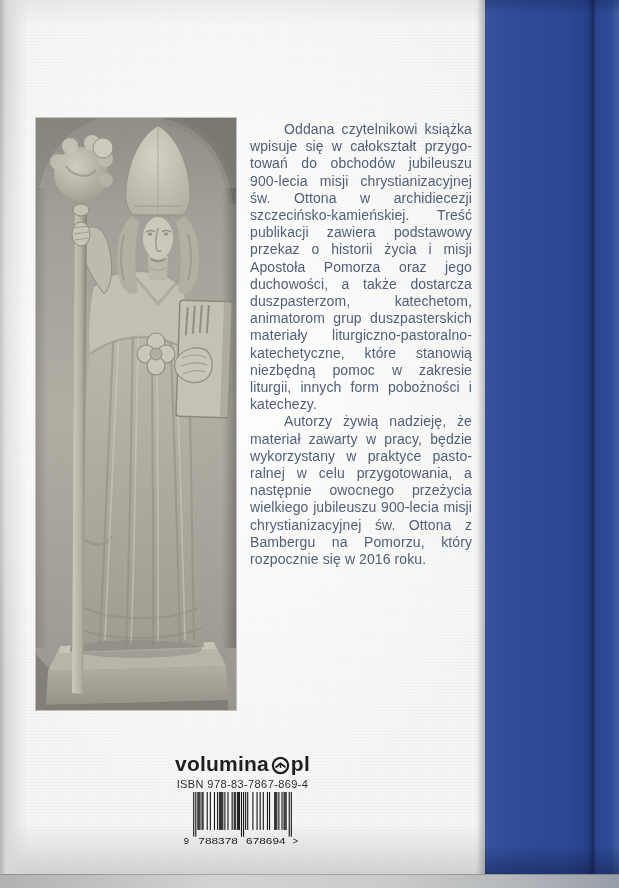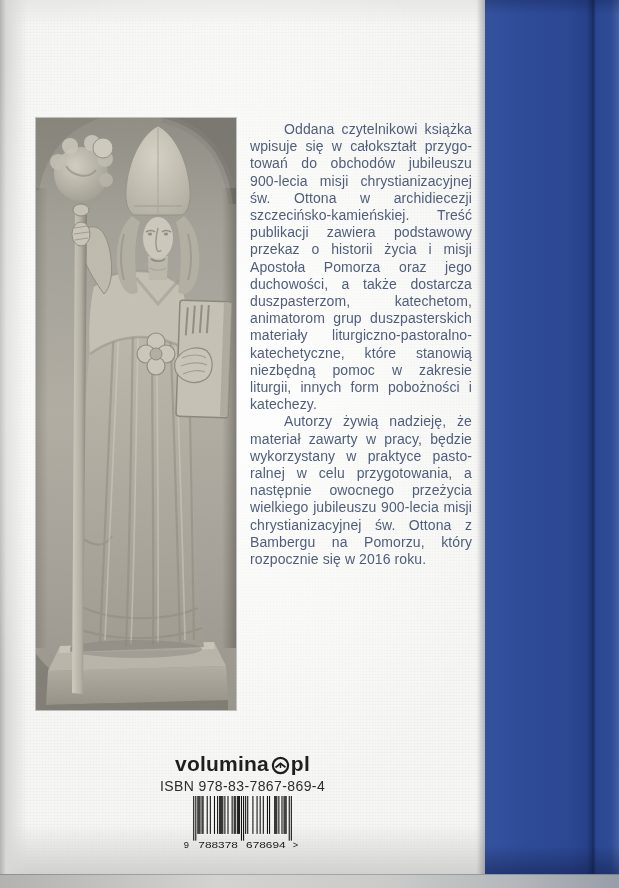--- a/index.html
+++ b/index.html
@@ -43,21 +43,21 @@
     color:#505e7b;font-size:14px;line-height:17.2px;letter-spacing:.1px;
     text-align:justify;}
   .blurb p{margin:0;text-indent:34px;}
 
   
   .publisher{position:absolute;left:0;top:753px;width:485px;
     display:flex;flex-direction:column;align-items:center;}
   .logo{display:flex;align-items:center;color:#1f1f1f;font-weight:bold;
     font-size:21px;letter-spacing:.2px;line-height:22px;}
   .logo svg{margin:2px 1px 0 2px;display:block;}
-  .isbn{margin-top:3px;font-size:14px;letter-spacing:.4px;color:#2d2d2d;}
+  .isbn{margin-top:3px;font-size:11px;letter-spacing:.4px;color:#2d2d2d;}
   .barcode{margin-top:2px;}
 </style>
 </head>
 <body>
 
 <div class="scene">
 
   <div class="cover"></div>
   <div class="hinge"></div>
   <div class="spine"></div>

